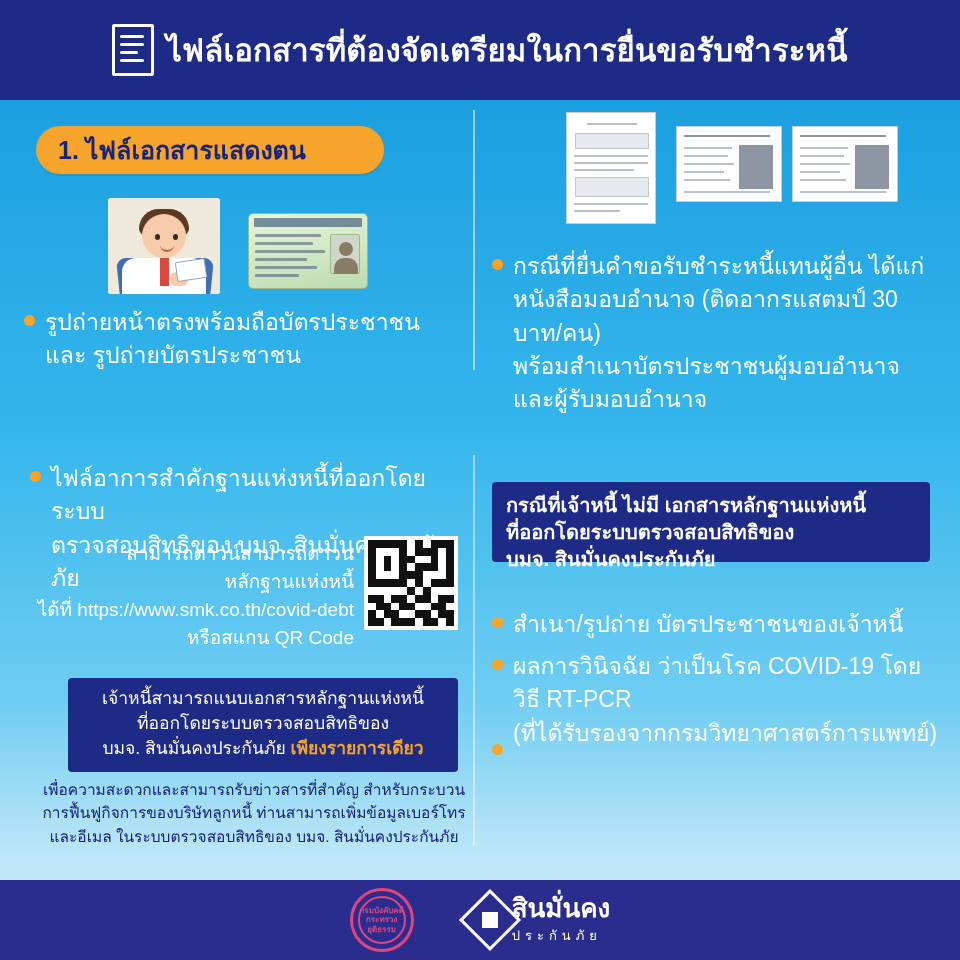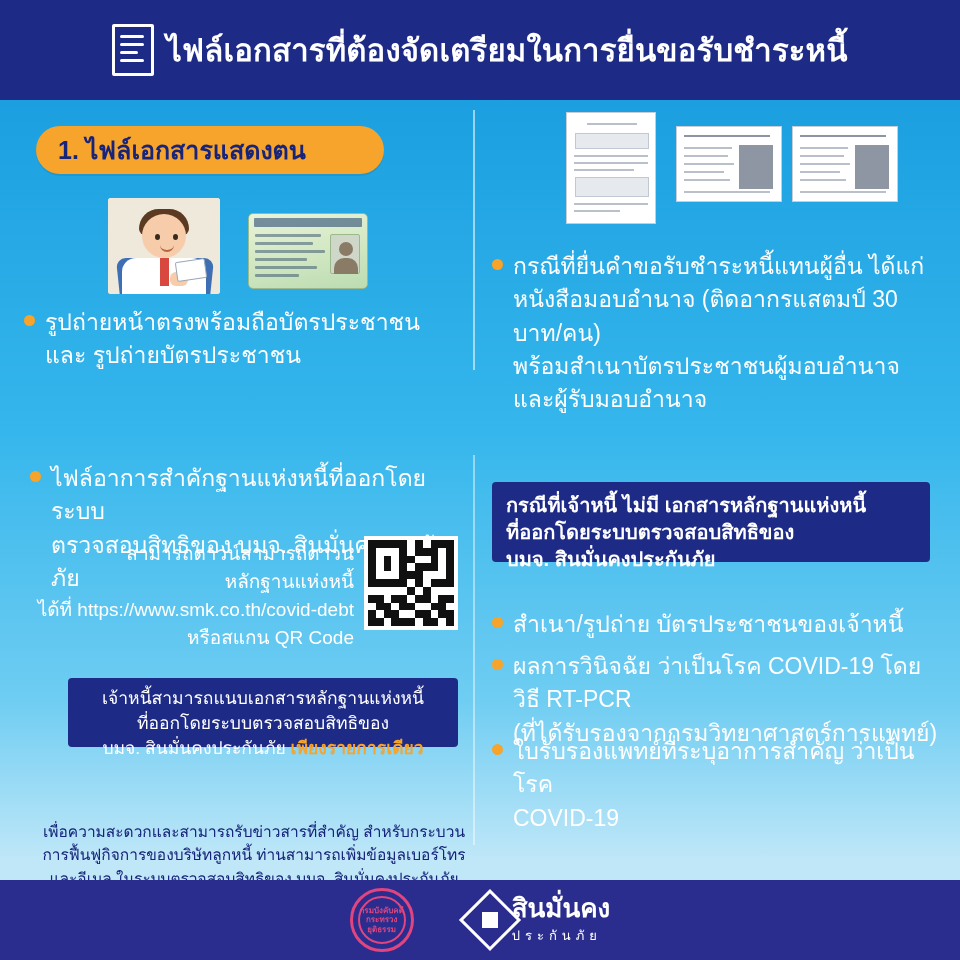--- a/index.html
+++ b/index.html
@@ -126,28 +126,28 @@
   
   .infobox {
     position: absolute; top: 482px; left: 492px; width: 438px; height: 80px;
     background: #1d2a86; border-radius: 4px;
     padding: 10px 14px;
     color: #ffffff; font-size: 20px; line-height: 1.35; font-weight: bold;
   }
 
   
   .notebox {
-    position: absolute; top: 678px; left: 68px; width: 390px; height: 69px;
+    position: absolute; top: 678px; left: 68px; width: 390px; height: 94px;
     background: #1d2a86; border-radius: 4px;
     color: #ffffff; font-size: 17.5px; line-height: 1.42; text-align: center;
     padding: 8px 10px;
   }
   .notebox .hl { color: #f6a42b; font-weight: bold; }
   .footnote {
-    position: absolute; top: 820px; left: 34px; width: 440px;
+    position: absolute; top: 778px; left: 34px; width: 440px;
     color: #17237a; font-size: 15.5px; line-height: 1.5; text-align: center;
   }
 
   
   .dl-text {
     position: absolute; top: 540px; left: 24px; width: 330px;
     color: #ffffff; font-size: 19px; line-height: 1.48; text-align: right;
   }
 
   
@@ -415,22 +415,20 @@
     <div class="dot"></div>
     <div class="btext" style="white-space:pre-line">สำเนา/รูปถ่าย บัตรประชาชนของเจ้าหนี้</div>
   </div>
   <div class="bullet-row" style="top:650px; left:492px; width:450px;">
     <div class="dot"></div>
     <div class="btext" style="white-space:pre-line">ผลการวินิจฉัย ว่าเป็นโรค COVID-19 โดยวิธี RT-PCR
 (ที่ได้รับรองจากกรมวิทยาศาสตร์การแพทย์)</div>
   </div>
   <div class="bullet-row" style="top:735px; left:492px; width:450px;">
     <div class="dot"></div>
-    <div class="btext" style="white-space:pre-line">ใบรับรองแพทย์ที่ระบุอาการสำคัญ ว่าเป็นโรค
-COVID-19</div>
   </div>
 
   <div class="footer">
     <div class="seal">
       <div class="seal-txt" style="white-space:pre-line">กรมบังคับคดี
 กระทรวงยุติธรรม</div>
     </div>
     <div class="brand">
       <div class="brand-mark">
           <span></span>

